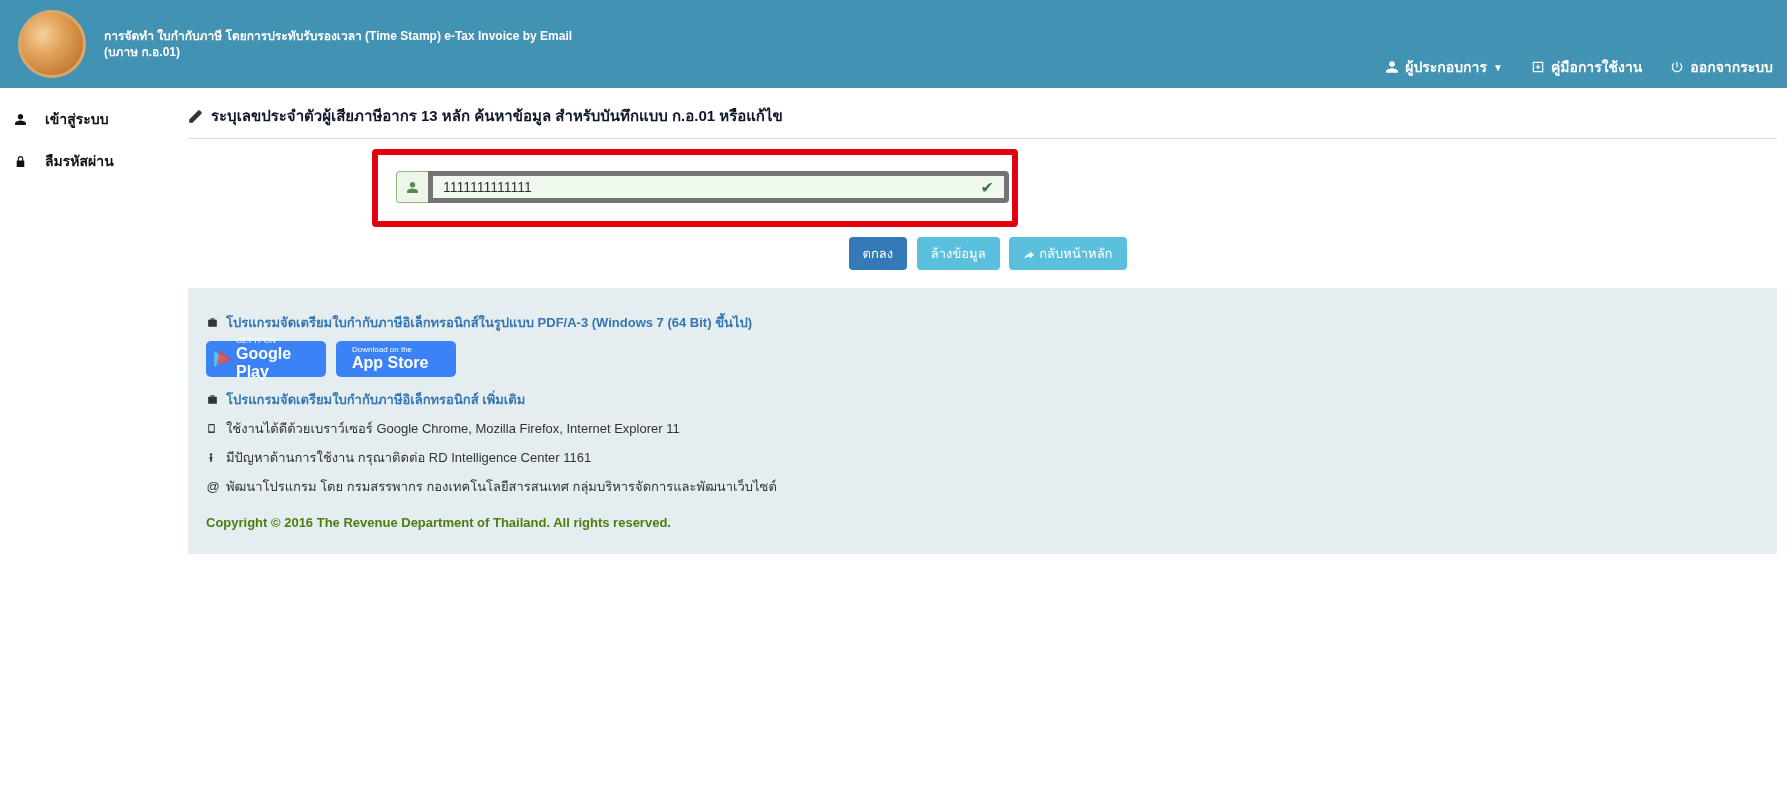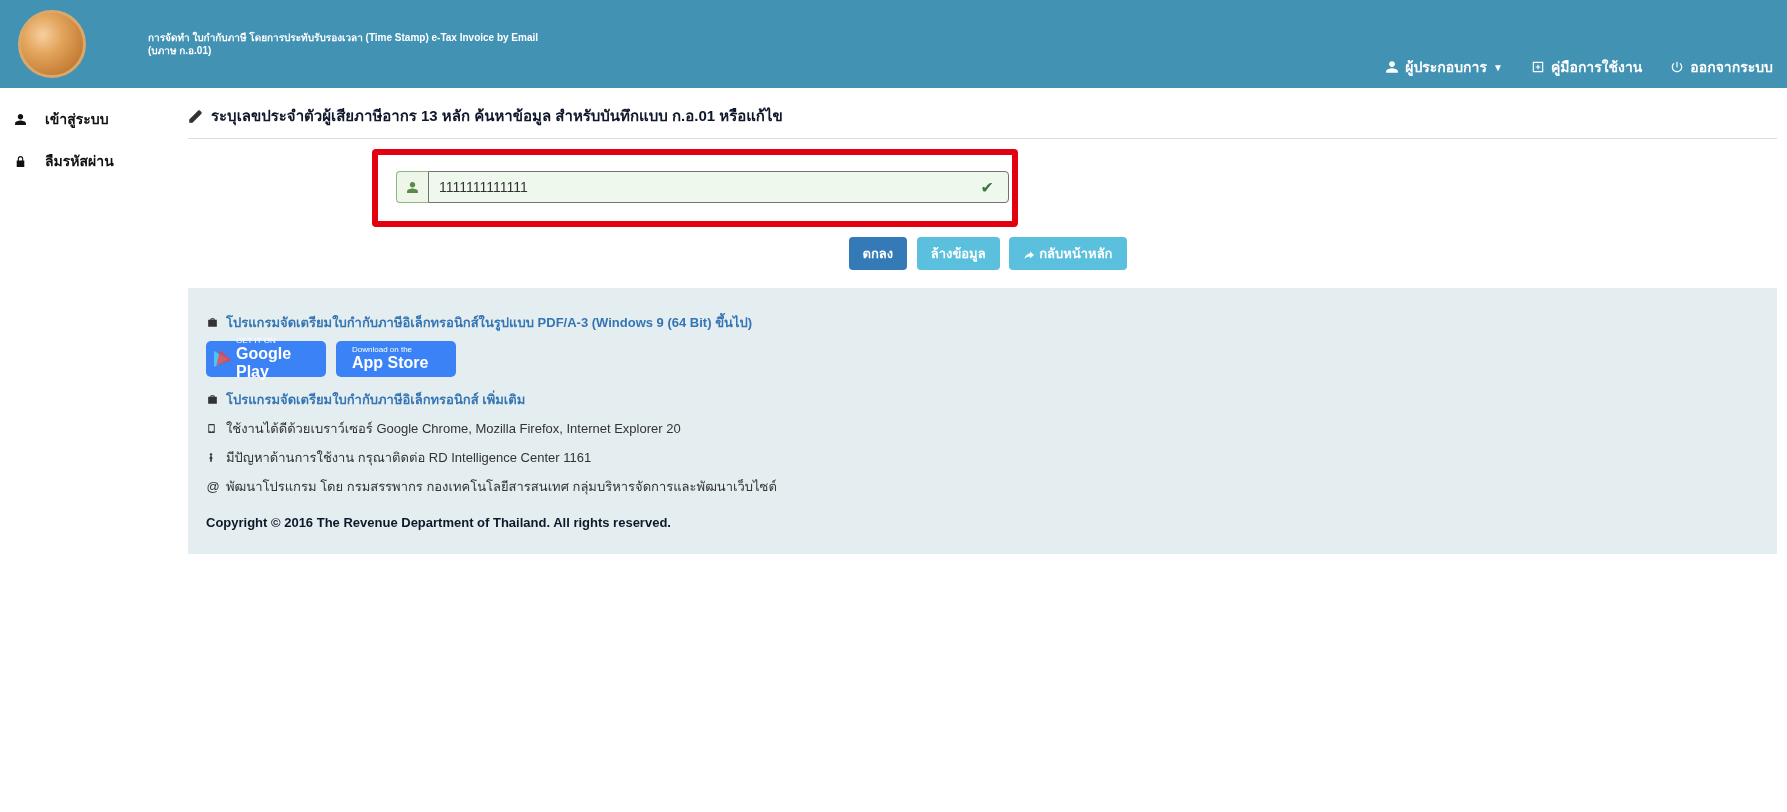--- a/index.html
+++ b/index.html
@@ -1,56 +1,56 @@
 <!DOCTYPE html>
 <html><head>
 <meta charset="utf-8">
 <style>
 * { box-sizing: border-box; margin: 0; padding: 0; }
 body { font-family: Tahoma, Arial, sans-serif; font-size: 13px; color: #333; background: #fff; width: 1787px; }
 
 .header { background: #4292b4; color: #fff; display: flex; align-items: center; padding: 8px 18px; height: 88px; position: relative; }
 .logo { width: 68px; height: 68px; border-radius: 50%; background: radial-gradient(circle at 35% 35%, #f7cfa0 0%, #e2a45b 35%, #c9823a 70%, #a96420 100%); border: 3px solid #d9a86a; margin-right: 18px; flex-shrink: 0; }
-.app-title { font-weight: 700; font-size: 10px; line-height: 1.35; max-width: 560px; color:#fff;margin-left:44px; }
+.app-title { font-weight: 700; font-size: 12px; line-height: 1.35; max-width: 560px; color:#fff; }
 
 .nav-right { position: absolute; right: 14px; bottom: 10px; display: flex; gap: 28px; align-items: center; font-size: 14px; font-weight: 700; }
 .nav-right a { color: #fff; text-decoration: none; display: inline-flex; align-items: center; gap: 6px; cursor: pointer; }
 .nav-right .caret { font-size: 10px; }
 
 .layout { display: flex; min-height: 724px; }
 .sidebar { width: 188px; background: #fff; padding-top: 10px; flex-shrink: 0; }
 .sidebar a { display: flex; align-items: center; gap: 17px; padding: 10px 14px; color: #111; font-weight: 700; font-size: 14px; text-decoration: none; cursor: pointer; }
 .sidebar a .ico { width: 14px; text-align: center; }
 
 .main { flex: 1; padding: 10px 0 0 0; }
 .panel-title { font-size: 15px; font-weight: 700; color: #0f172a; padding: 6px 0 10px 0; border-bottom: 1px solid #ddd; margin: 0 10px 0 0; display: flex; align-items: center; gap: 8px; }
 
 .highlight-wrap { border: 6px solid #e3000f; border-radius: 4px; margin: 10px 8px 10px 184px; padding: 16px 18px 18px 18px; width: 646px; }
 .input-row { display: flex; align-items: stretch; }
 .addon { width: 32px; background: #eef6ea; border: 1px solid #8db77f; border-right: none; border-radius: 4px 0 0 4px; display: flex; align-items: center; justify-content: center; color: #5a8a4a; font-size: 14px; }
-.tax-input { flex: 1; border: 1px solid #737373; background: #eef8ec; padding: 6px 10px; font-size: 14px; outline: none; color: #333; height: 32px; border-radius: 0 4px 4px 0; }
+.tax-input { flex: 1; border: 5px solid #737373; background: #eef8ec; padding: 6px 10px; font-size: 14px; outline: none; color: #333; height: 32px; border-radius: 0 4px 4px 0; }
 .check-mark { position: relative; margin-left: -28px; align-self: center; color: #3c763d; font-size: 16px; pointer-events: none; }
 
 .btn-row { text-align: center; margin: 4px 0 18px 0; }
-.btn { display: inline-block; border: none; border-radius: 4px; color: #fff; font-size: 13px; font-weight: 700; padding: 6px 14px; margin: 0 3px; cursor: pointer; }
+.btn { display: inline-block; border: none; border-radius: 4px; color: #fff; font-size: 13px; font-weight: 400; padding: 6px 14px; margin: 0 3px; cursor: pointer; }
 .btn-primary { background: #337ab7; }
 .btn-info { background: #5bc0de; text-align: right; }
 
 .footer-panel { background: #e4eef1; padding: 16px 18px 24px 18px; margin-right: 10px; font-size: 13px; color: #333; }
 .footer-panel p { margin: 8px 0; display: flex; align-items: center; gap: 6px; flex-wrap: wrap; }
 .footer-panel a.link { color: #3575b3; font-weight: 700; text-decoration: none; cursor: pointer; }
 .badge-stores { display: flex; gap: 10px; margin: 8px 0 12px 0; }
 .store { width: 120px; height: 36px; background: #3b82f6; border-radius: 5px; display: flex; align-items: center; padding: 0 8px; color: #fff; gap: 8px; cursor: pointer; }
 .store .ico { font-size: 18px; }
 .store .txt-sm { font-size: 8px; line-height: 1; }
 .store .txt-lg { font-size: 16px; font-weight: 700; line-height: 1.1; }
 .store.google .tri { width: 0; height: 0; border-top: 8px solid transparent; border-bottom: 8px solid transparent; border-left: 14px solid #4fc3f7; position: relative; }
 .store.google .tri::after { content: ""; position: absolute; left: -14px; top: -8px; width: 0; height: 0; border-top: 8px solid transparent; border-bottom: 8px solid transparent; border-left: 14px solid rgba(255,59,48,.7); transform: translateX(4px) rotate(12deg); }
 
-.copyright { margin-top: 18px; font-weight: 700; color: #0f172a; }
+.copyright { margin-top: 18px; font-weight: 700; color: #4d7c0f; }
 .ico-inline { width: 14px; display: inline-block; text-align: center; }
 svg { display: block; }
 </style>
 </head>
 <body>
 
 <div class="header">
   <div class="logo"></div>
   <div class="app-title">
     <span>การจัดทำ ใบกำกับภาษี โดยการประทับรับรองเวลา (Time Stamp) e-Tax Invoice by Email</span><br>
@@ -140,21 +140,21 @@
       </button>
     </div>
 
     <div class="footer-panel">
       <p>
         <span class="ico-inline">
           <svg width="13" height="13" viewBox="0 0 24 24" fill="#333">
               <path d="M10 4h4a2 2 0 0 1 2 2v1h4v13H4V7h4V6a2 2 0 0 1 2-2zm0 3h4V6h-4v1z"></path>
             </svg>
         </span>
-        <a class="link">โปรแกรมจัดเตรียมใบกำกับภาษีอิเล็กทรอนิกส์ในรูปแบบ PDF/A-3 (Windows 9 (64 Bit) ขึ้นไป)</a>
+        <a class="link">โปรแกรมจัดเตรียมใบกำกับภาษีอิเล็กทรอนิกส์ในรูปแบบ PDF/A-3 (Windows 7 (64 Bit) ขึ้นไป)</a>
       </p>
       <div class="badge-stores">
         <div class="store google">
           <span class="tri"></span>
           <div>
             <div class="txt-sm">GET IT ON</div>
             <div class="txt-lg">Google Play</div>
           </div>
         </div>
         <div class="store">
@@ -172,21 +172,21 @@
             </svg>
         </span>
         <a class="link">โปรแกรมจัดเตรียมใบกำกับภาษีอิเล็กทรอนิกส์ เพิ่มเติม</a>
       </p>
       <p>
         <span class="ico-inline">
           <svg width="11" height="13" viewBox="0 0 24 24" fill="#333">
               <path d="M7 2h10a2 2 0 0 1 2 2v16a2 2 0 0 1-2 2H7a2 2 0 0 1-2-2V4a2 2 0 0 1 2-2zm0 3v13h10V5H7zm5 15a1 1 0 1 0 0-2 1 1 0 0 0 0 2z"></path>
             </svg>
         </span>
-        <span>ใช้งานได้ดีด้วยเบราว์เซอร์ Google Chrome, Mozilla Firefox, Internet Explorer 20</span>
+        <span>ใช้งานได้ดีด้วยเบราว์เซอร์ Google Chrome, Mozilla Firefox, Internet Explorer 11</span>
       </p>
       <p>
         <span class="ico-inline">
           <svg width="10" height="13" viewBox="0 0 24 24" fill="#333">
               <path d="M12 2a3 3 0 1 1 0 6 3 3 0 0 1 0-6zm-2 7h4l2 6h-2v7h-4v-7H8l2-6z"></path>
             </svg>
         </span>
         <span>มีปัญหาด้านการใช้งาน กรุณาติดต่อ RD Intelligence Center 1161</span>
       </p>
       <p>

